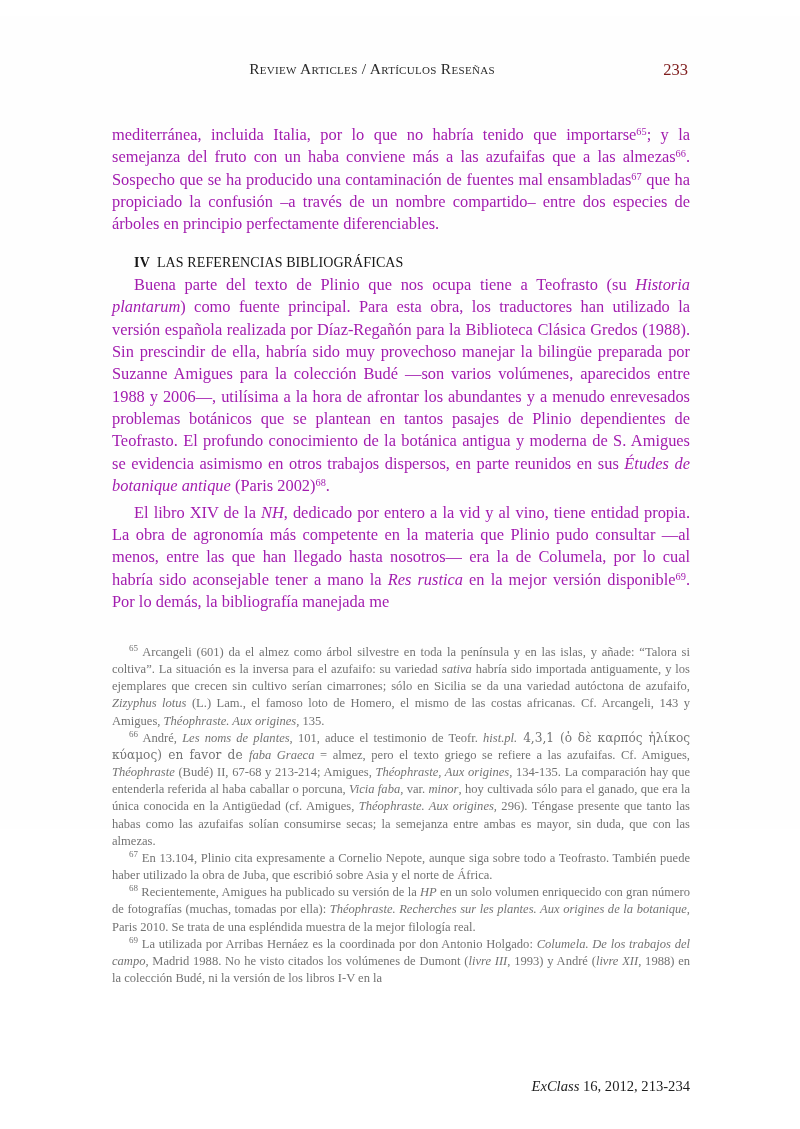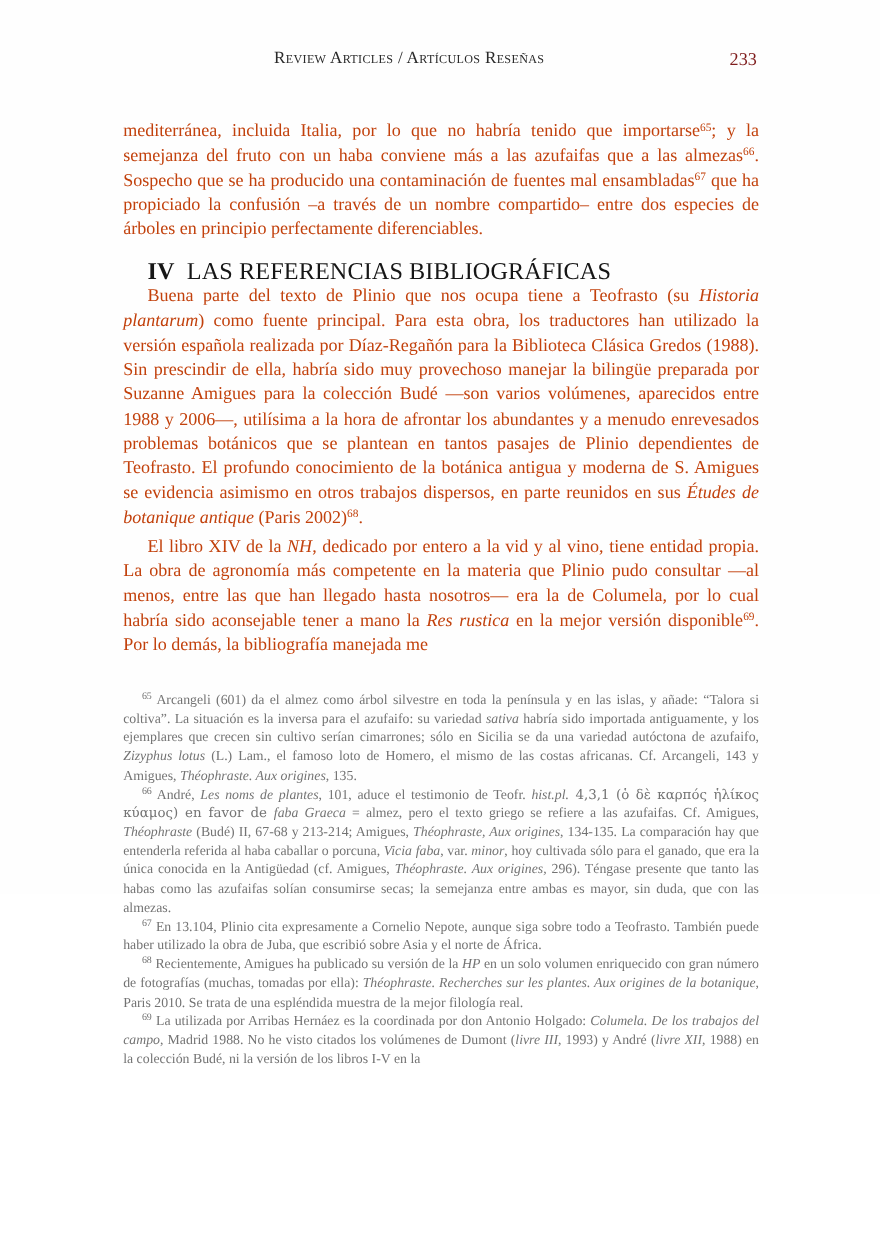--- a/index.html
+++ b/index.html
@@ -12,21 +12,21 @@
     height: 1129px;
     font-family: "Liberation Serif", "DejaVu Serif", serif;
     color: #1a1a1a;
     position: relative;
     overflow: hidden;
   }
 
   .page {
     position: absolute;
     left: 0;
-    top: 0;
+    top: 16px;
     width: 800px;
     height: 813px;
     background: #fefefe;
   }
 
   
   .running-head {
     position: absolute;
     left: 112px;
     top: 44px;
@@ -59,34 +59,34 @@
     left: 112px;
     top: 108px;
     width: 578px;
   }
   .para {
     margin: 0;
     font-size: 16.4px;
     line-height: 22.35px;
     text-align: justify;
     text-justify: inter-word;
-    color: #c2410c;
+    color: #a21caf;
     hyphens: manual;
     font-family: Liberation Serif, serif;
   }
   .para.indent {
     text-indent: 22px;
   }
   .para + .para {
     margin-top: 4px;
   }
 
   .section-heading {
     margin: 16px 0 0 0;
-    font-size: 22px;
+    font-size: 14px;
     line-height: 22.35px;
     text-indent: 22px;
     color: #161616;
   }
   .section-heading .numeral {
     font-weight: bold;
     letter-spacing: 0.2px;
   }
   .section-heading .heading-text {
     letter-spacing: 0.1px;
@@ -161,14 +161,15 @@
   </div>
 
   <div class="footnotes">
       <p class="footnote indent"><span class="fn-marker">65</span><span> Arcangeli (601) da el almez como árbol silvestre en toda la península y en las islas, y añade: “Talora si coltiva”. La situación es la inversa para el azufaifo: su variedad </span><i>sativa</i><span> habría sido importada antiguamente, y los ejemplares que crecen sin cultivo serían cimarrones; sólo en Sicilia se da una variedad autóctona de azufaifo, </span><i>Zizyphus lotus</i><span> (L.) Lam., el famoso loto de Homero, el mismo de las costas africanas. Cf. Arcangeli, 143 y Amigues, </span><i>Théophraste. Aux origines</i><span>, 135.</span></p>
       <p class="footnote indent"><span class="fn-marker">66</span><span> André, </span><i>Les noms de plantes</i><span>, 101, aduce el testimonio de Teofr. </span><i>hist.pl.</i><span class="greek"> 4,3,1 (ὁ δὲ καρπός ἡλίκος κύαμος) en favor de </span><i>faba Graeca</i><span> = almez, pero el texto griego se refiere a las azufaifas. Cf. Amigues, </span><i>Théophraste</i><span> (Budé) II, 67-68 y 213-214; Amigues, </span><i>Théophraste, Aux origines</i><span>, 134-135. La comparación hay que entenderla referida al haba caballar o porcuna, </span><i>Vicia faba</i><span>, var. </span><i>minor</i><span>, hoy cultivada sólo para el ganado, que era la única conocida en la Antigüedad (cf. Amigues, </span><i>Théophraste. Aux origines,</i><span> 296). Téngase presente que tanto las habas como las azufaifas solían consumirse secas; la semejanza entre ambas es mayor, sin duda, que con las almezas.</span></p>
       <p class="footnote indent"><span class="fn-marker">67</span><span> En 13.104, Plinio cita expresamente a Cornelio Nepote, aunque siga sobre todo a Teofrasto. También puede haber utilizado la obra de Juba, que escribió sobre Asia y el norte de África.</span></p>
       <p class="footnote indent"><span class="fn-marker">68</span><span> Recientemente, Amigues ha publicado su versión de la </span><i>HP</i><span> en un solo volumen enriquecido con gran número de fotografías (muchas, tomadas por ella): </span><i>Théophraste. Recherches sur les plantes. Aux origines de la botanique</i><span>, Paris 2010. Se trata de una espléndida muestra de la mejor filología real.</span></p>
       <p class="footnote indent"><span class="fn-marker">69</span><span> La utilizada por Arribas Hernáez es la coordinada por don Antonio Holgado: </span><i>Columela. De los trabajos del campo</i><span>, Madrid 1988. No he visto citados los volúmenes de Dumont (</span><i>livre III</i><span>, 1993) y André (</span><i>livre XII</i><span>, 1988) en la colección Budé, ni la versión de los libros I-V en la</span></p>
     </div>
 
+  <div class="footer"><i>ExClass</i><span> 16, 2012, 213-234</span></div>
 
 </div>
 
 </body></html>

